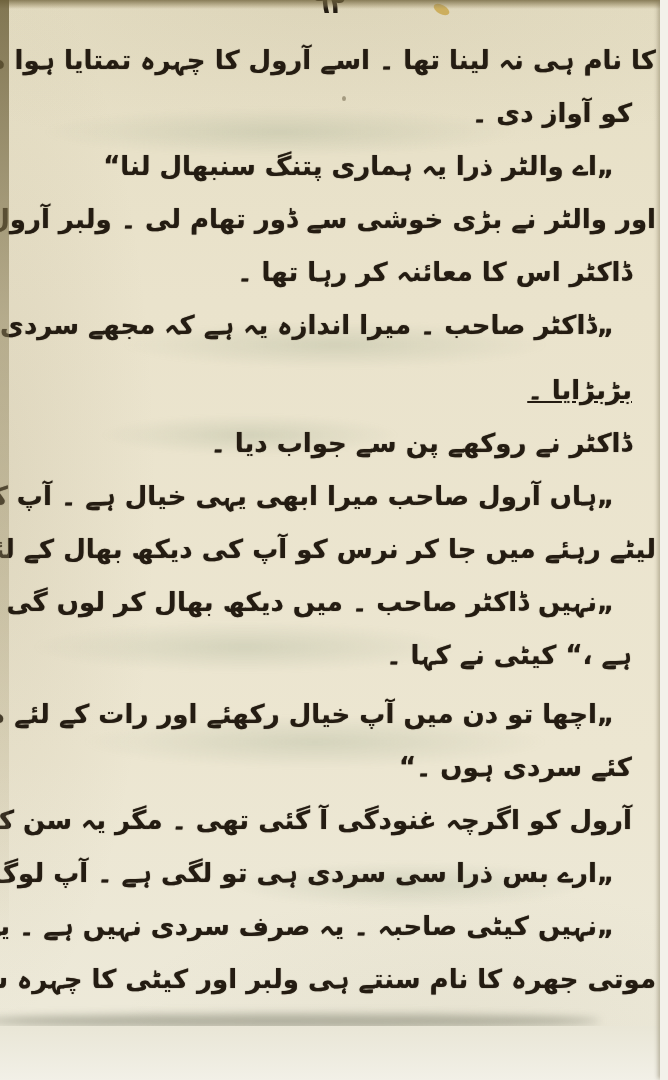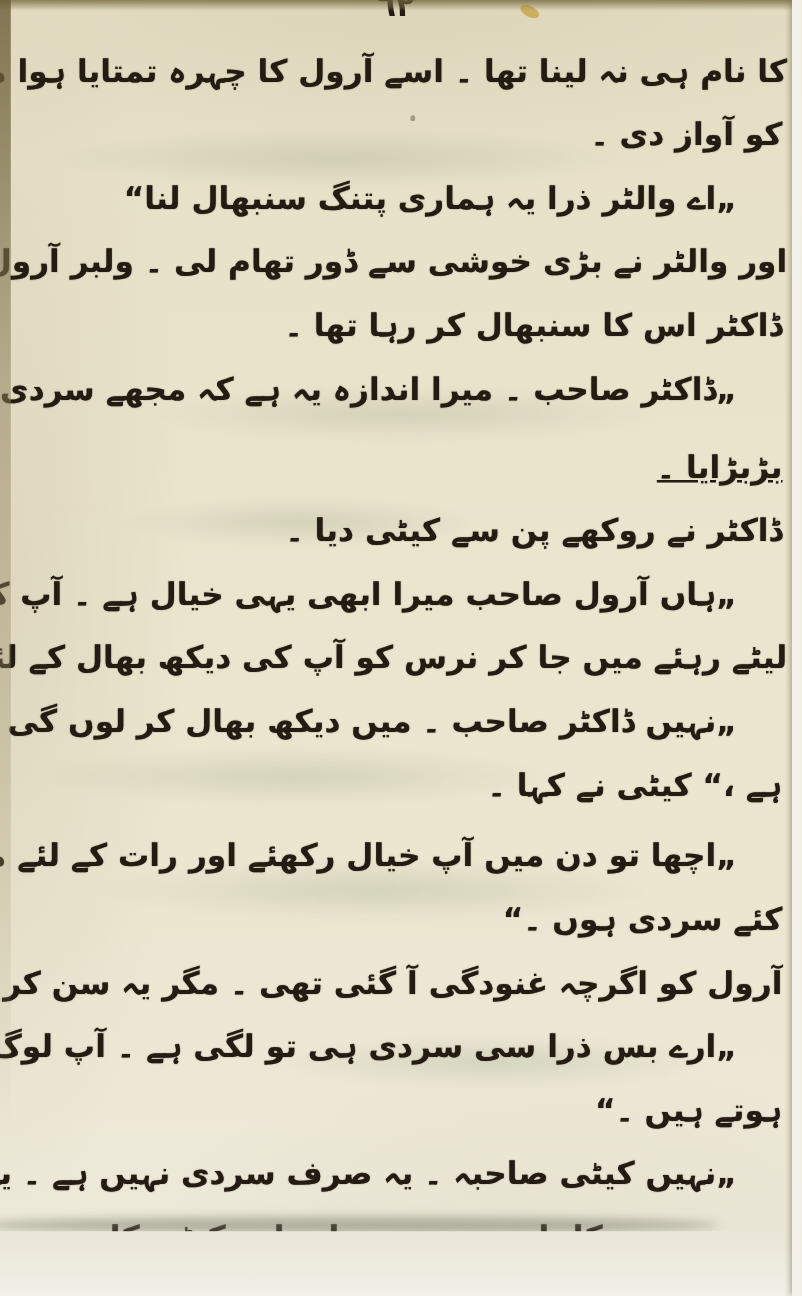--- a/index.html
+++ b/index.html
@@ -45,21 +45,21 @@
   .page-number{
     position:absolute;top:-10px;left:0;width:660px;
     text-align:center;font-size:25px;font-weight:bold;color:#241c12;
     letter-spacing:2px;
   }
   .text-block{position:absolute;top:34px;left:0;width:660px;}
   .line{
     height:53px;line-height:52px;
     font-size:26px;font-weight:bold;color:#241c12;
     direction:rtl;text-align:right;white-space:nowrap;
-    padding-right:8px;
+    padding-right:28px;
     text-shadow:0 0 1px rgba(35,25,12,.65);
   }
   .line.full{padding-right:4px;}
   .line.quote{padding-right:46px;}
   .line:nth-child(7){margin-top:12px;text-decoration:underline;}   
   .line:nth-child(13){margin-top:6px;}
   .stain-yellow{
     position:absolute;left:433px;top:5px;width:17px;height:9px;border-radius:50%;
     background:#c9a74d;opacity:.85;transform:rotate(28deg);
   }
@@ -91,33 +91,32 @@
   <div class="smudge s5"></div>
   <div class="smudge s6"></div>
 
   <div class="page-number">٦٢</div>
 
   <div class="text-block" id="lines">
       <div class="line full" dir="rtl">کا نام ہی نہ لینا تھا ۔ اسے آرول کا چہرہ تمتایا ہوا معلوم ہوا ۔ ولبر نے فوراً والٹر</div>
       <div class="line cont" dir="rtl">کو آواز دی ۔</div>
       <div class="line quote" dir="rtl">„اے والٹر ذرا یہ ہماری پتنگ سنبھال لنا“</div>
       <div class="line full" dir="rtl">اور والٹر نے بڑی خوشی سے ڈور تھام لی ۔ ولبر آرول کو گھر لے کر آیا ۔ آدھ گھنٹے بعد</div>
-      <div class="line cont" dir="rtl">ڈاکٹر اس کا سنبھال کر رہا تھا ۔</div>
+      <div class="line cont" dir="rtl">ڈاکٹر اس کا معائنہ کر رہا تھا ۔</div>
       <div class="line quote" dir="rtl">„ڈاکٹر صاحب ۔ میرا اندازہ یہ ہے کہ مجھے سردی لگ گئی ہے ،“ آرول</div>
       <div class="line cont" dir="rtl">بڑبڑایا ۔</div>
-      <div class="line cont" dir="rtl">ڈاکٹر نے روکھے پن سے کیٹی دیا ۔</div>
+      <div class="line cont" dir="rtl">ڈاکٹر نے روکھے پن سے جواب دیا ۔</div>
       <div class="line quote" dir="rtl">„ہاں آرول صاحب میرا ابھی یہی خیال ہے ۔ آپ کچھ دیر پلنگ پر ہی</div>
       <div class="line full" dir="rtl">لیٹے رہئے میں جا کر نرس کو آپ کی دیکھ بھال کے لئے بھیجے دیتا ہوں ۔“</div>
       <div class="line quote" dir="rtl">„نہیں ڈاکٹر صاحب ۔ میں دیکھ بھال کر لوں گی نرس کی ضرورت نہیں</div>
       <div class="line cont" dir="rtl">ہے ،“ کیٹی نے کہا ۔</div>
       <div class="line quote" dir="rtl">„اچھا تو دن میں آپ خیال رکھئے اور رات کے لئے میں نرس کا انتظام</div>
       <div class="line cont" dir="rtl">کئے سردی ہوں ۔“</div>
       <div class="line cont" dir="rtl">آرول کو اگرچہ غنودگی آ گئی تھی ۔ مگر یہ سن کر وہ بول ہی پڑا ۔</div>
       <div class="line quote" dir="rtl">„ارے بس ذرا سی سردی ہی تو لگی ہے ۔ آپ لوگ اتنے کیوں پریشان</div>
-      <div class="line cont" dir="rtl">ہوتے ہیں ۔“</div>
       <div class="line quote" dir="rtl">„نہیں کیٹی صاحبہ ۔ یہ صرف سردی نہیں ہے ۔ یہ موتی جھرہ کا بخار ہے“</div>
       <div class="line full" dir="rtl">موتی جھرہ کا نام سنتے ہی ولبر اور کیٹی کا چہرہ سفید پڑ گیا لیکن کیٹی نے بڑے</div>
     </div>
 
   <div class="stain-yellow"></div>
   <div class="speck"></div>
 
   <div class="edge-top"></div>
   <div class="edge-left"></div>
   <div class="edge-bottom-shadow"></div>

